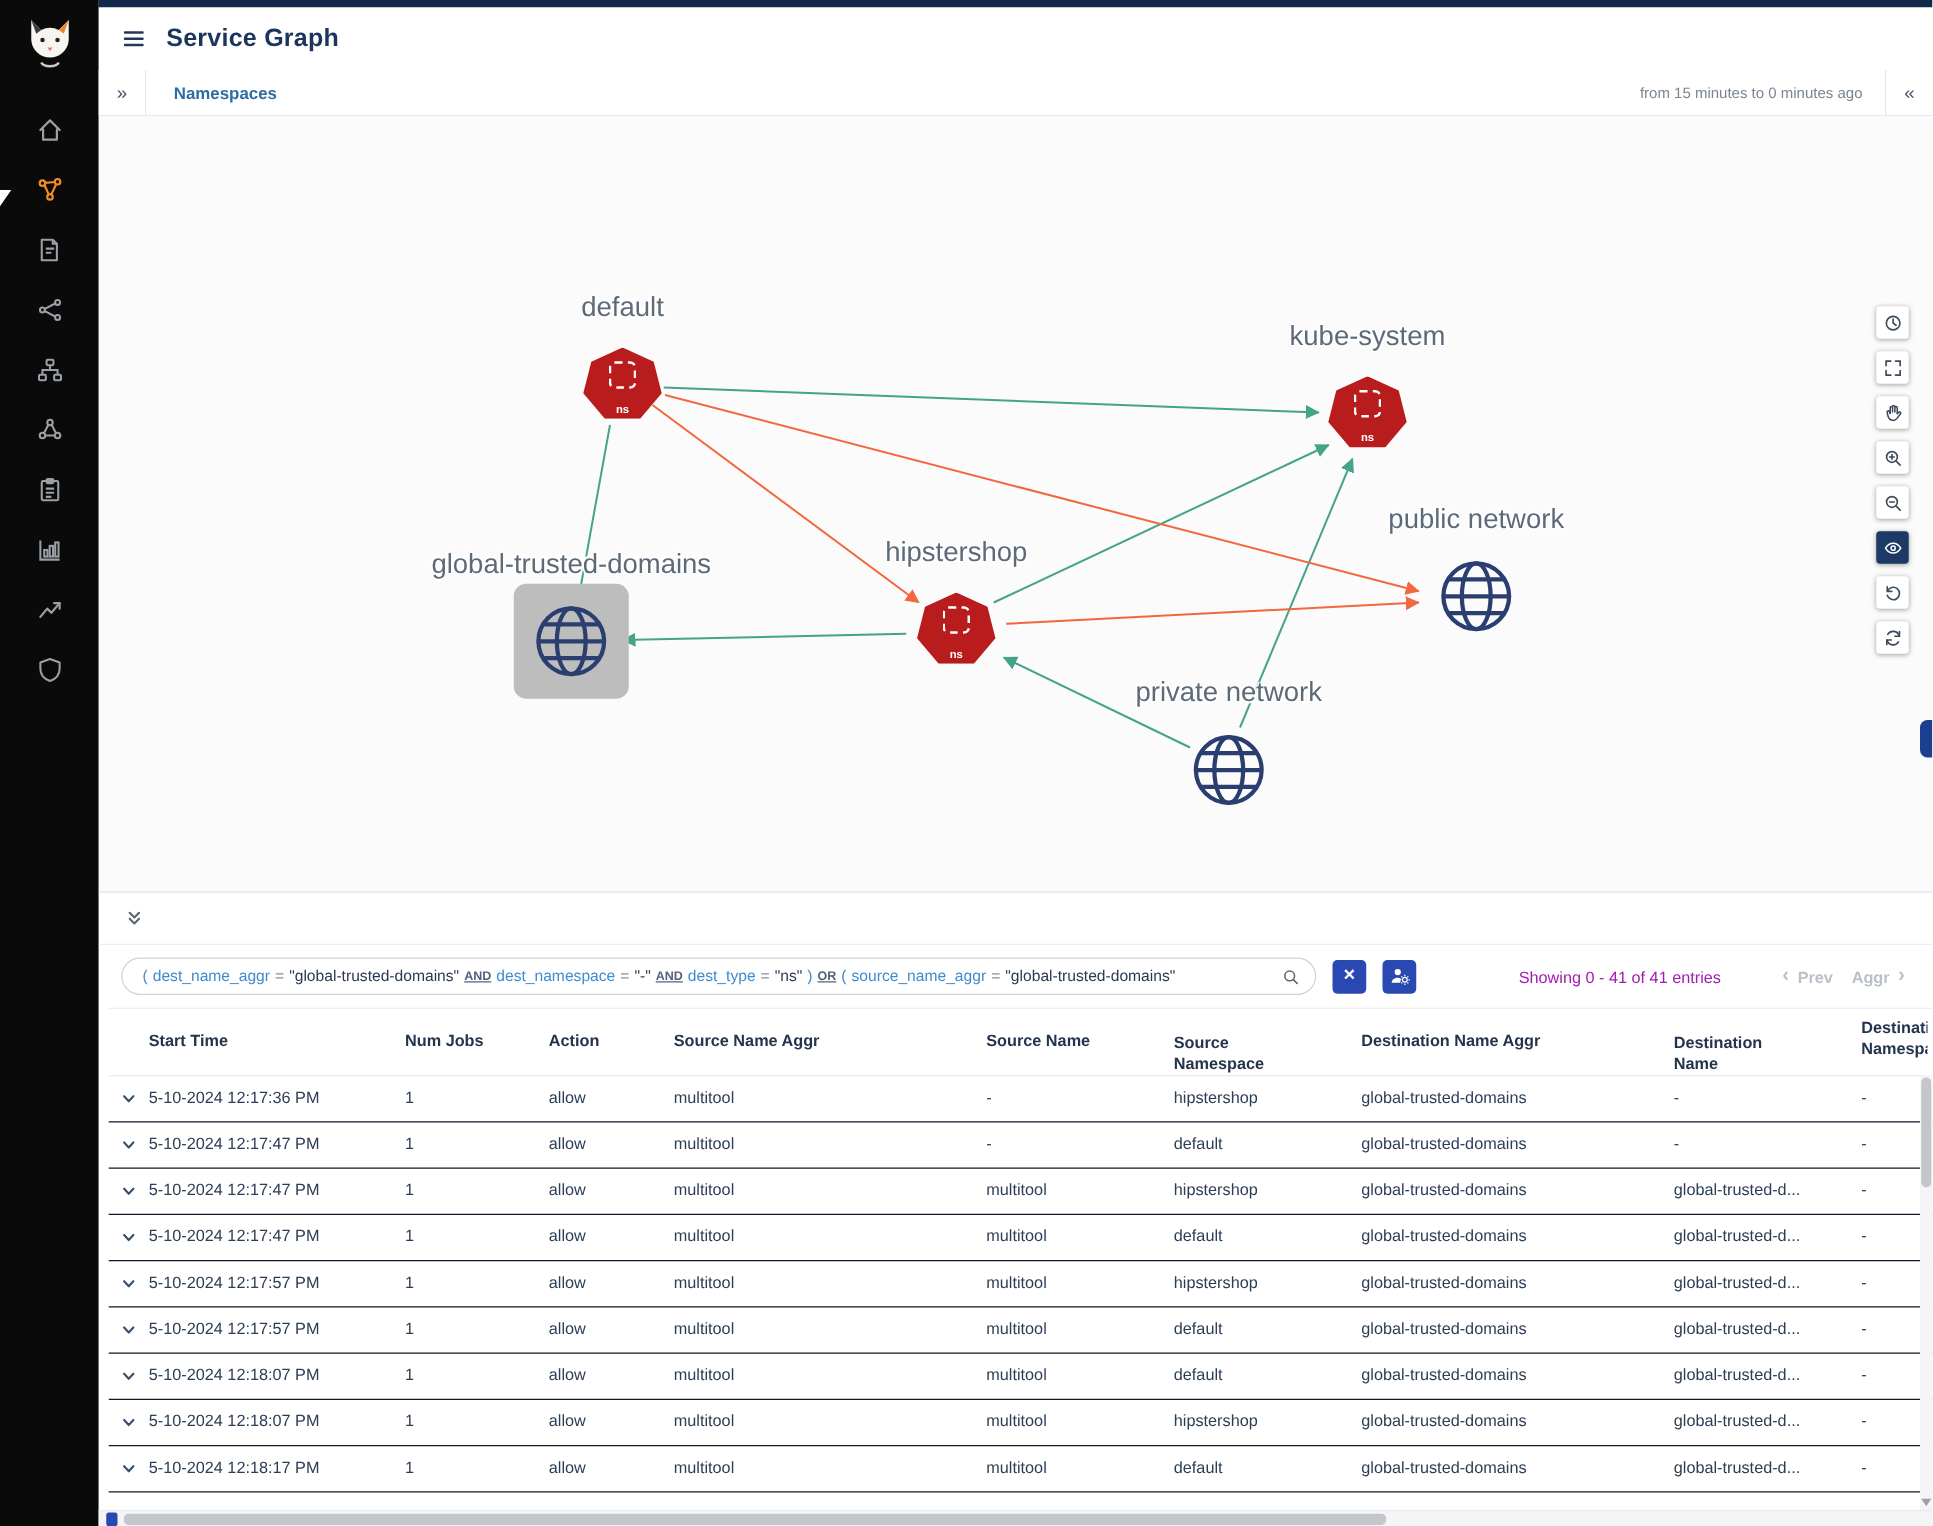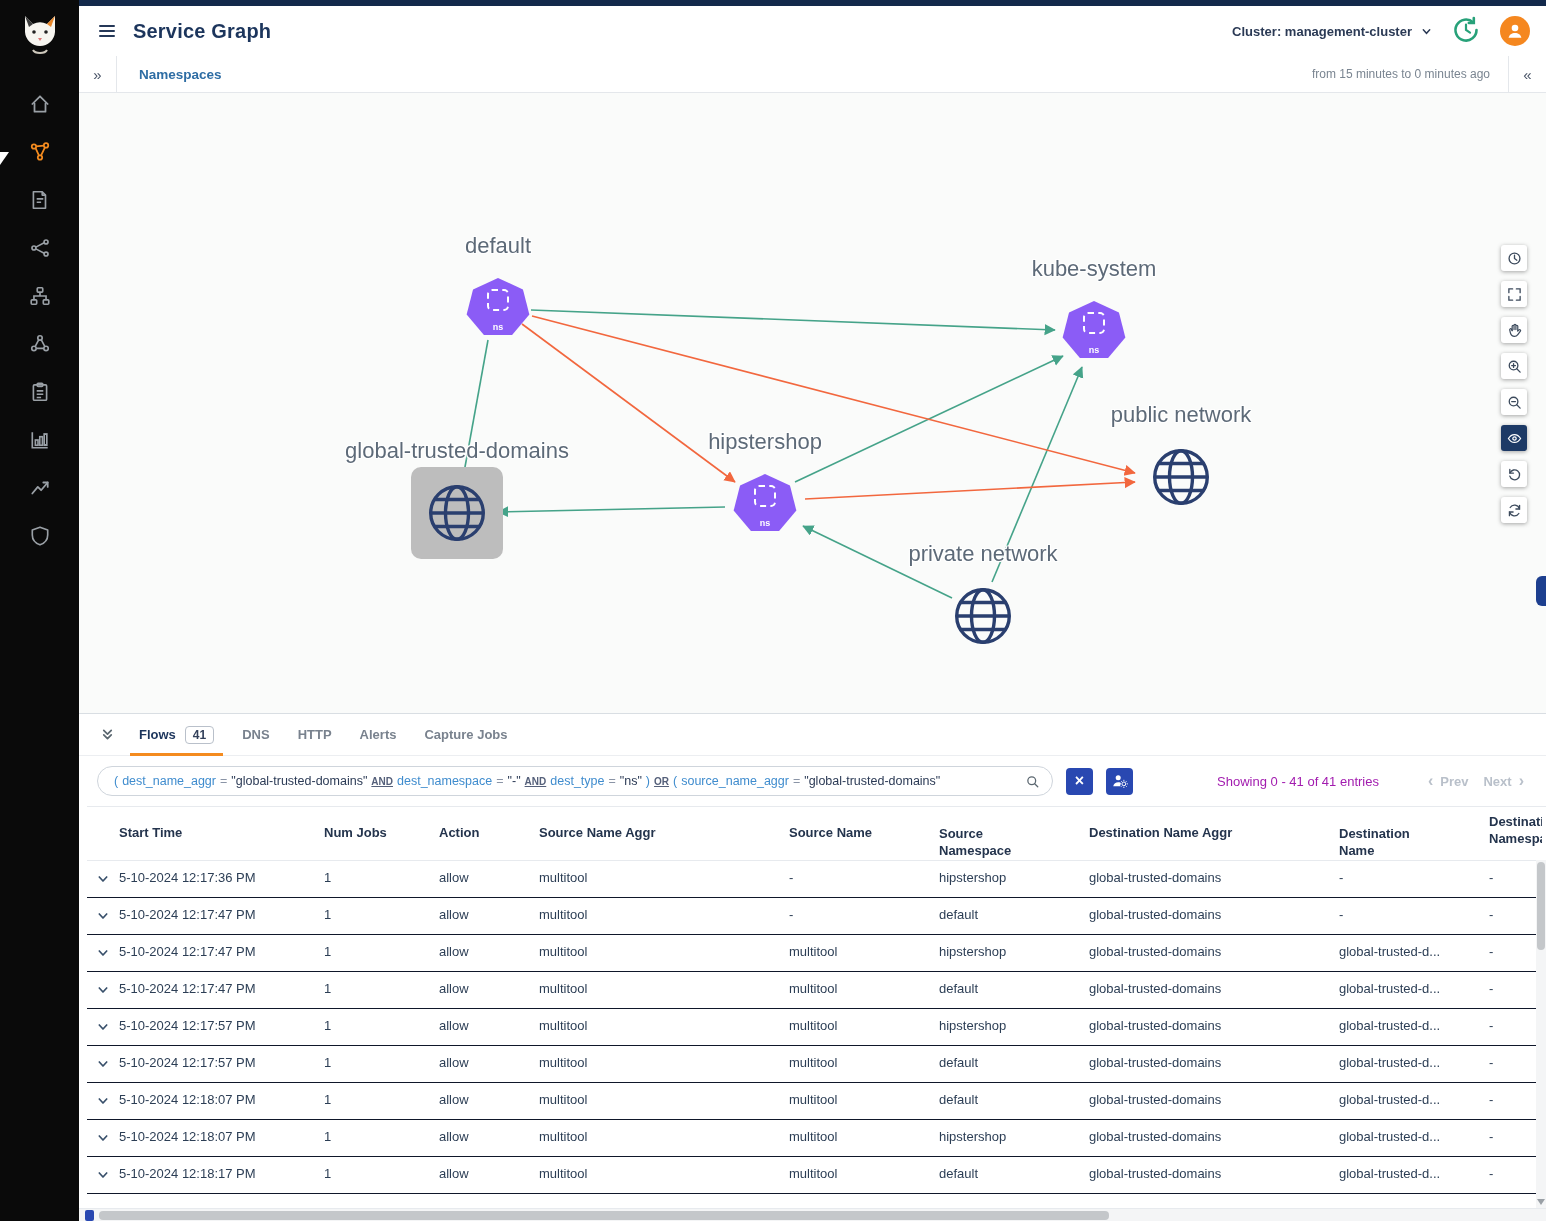--- a/index.html
+++ b/index.html
@@ -32,21 +32,21 @@
   .crumbbar{height:37px;background:#fff;border-bottom:1px solid #e4e7eb;display:flex;align-items:center;}
   .crumb-expand{width:38px;height:36px;border:none;border-right:1px solid #e4e7eb;background:#fff;color:#4a5568;font-size:15px;cursor:pointer;}
   .crumb-link{margin-left:22px;font-size:13.5px;font-weight:600;color:#2e6da4;text-decoration:none;cursor:pointer;}
   .timerange{margin-left:auto;font-size:12px;color:#7a8591;margin-right:18px;}
   .crumb-collapse{width:38px;height:36px;border:none;border-left:1px solid #e4e7eb;background:#fff;color:#4a5568;font-size:15px;cursor:pointer;}
   
   .graph-area{position:relative;height:620px;background:#fafbfa;overflow:hidden;}
   #edges-svg{position:absolute;left:0;top:0;z-index:1;}
   .sel-bg{position:absolute;width:92px;height:92px;background:#bdbdbd;border-radius:10px;z-index:2;}
   .gnode{position:absolute;z-index:3;cursor:pointer;}
-  .hept{width:64px;height:60px;background:#8b5cf6;clip-path:polygon(50% 0%,89% 19%,99% 61%,72% 95%,28% 95%,1% 61%,11% 19%);position:relative;}
+  .hept{width:64px;height:60px;background:#b91c1c;clip-path:polygon(50% 0%,89% 19%,99% 61%,72% 95%,28% 95%,1% 61%,11% 19%);position:relative;}
   .dash{position:absolute;left:50%;top:11px;transform:translateX(-50%);width:22px;height:22px;border:2px dashed #fff;border-radius:5px;}
   .nslbl{position:absolute;left:50%;bottom:6px;transform:translateX(-50%);color:#fff;font-size:9px;font-weight:700;}
   .gnode.net svg{width:60px;height:60px;display:block;}
   .gnode-label{position:absolute;z-index:4;transform:translateX(-50%);font-size:22px;color:#5d6a78;white-space:nowrap;
     text-shadow:-1px -1px 0 #fff,1px -1px 0 #fff,-1px 1px 0 #fff,1px 1px 0 #fff,0 0 4px #fff;}
   .graph-toolbar{position:absolute;right:19px;top:152px;display:flex;flex-direction:column;gap:10px;z-index:5;}
   .gtool{width:26px;height:26px;border:none;border-radius:3px;background:#fff;box-shadow:0 1px 4px rgba(0,0,0,.35);color:#3c4a5c;display:flex;align-items:center;justify-content:center;cursor:pointer;padding:0;}
   .gtool svg{width:15px;height:15px;}
   .gtool.active{background:#1d3a66;color:#fff;}
   .side-pill{position:absolute;right:0;top:483px;width:10px;height:30px;background:#1d3f8f;border-radius:6px 0 0 6px;z-index:5;cursor:pointer;}
@@ -205,41 +205,20 @@
   <div class="main">
     <div class="topstrip"></div>
 
     <header class="header">
       <button class="hamburger">
         <svg viewBox="0 0 20 20" fill="none" stroke="currentColor" stroke-width="2" stroke-linecap="round">
             <path d="M3 5h14M3 10h14M3 15h14"></path>
           </svg>
       </button>
       <h1 class="title">Service Graph</h1>
-      <div class="hdr-right">
-        <button class="cluster-sel">
-          <span>Cluster: management-cluster</span>
-          <svg viewBox="0 0 12 12" fill="none" stroke="currentColor" stroke-width="1.6" stroke-linecap="round">
-              <path d="M2.5 4.2L6 8l3.5-3.8"></path>
-            </svg>
-        </button>
-        <button class="hist-btn">
-          <svg viewBox="0 0 30 30" fill="none" stroke="#27a179" stroke-width="2.6" stroke-linecap="round">
-            <path d="M25.5 15a10.5 10.5 0 11-3.3-7.6"></path>
-            <path d="M22.8 3v5h-5"></path>
-            <path d="M15 9.5V15l4 2.6" stroke-width="2.2"></path>
-          </svg>
-        </button>
-        <button class="avatar">
-          <svg viewBox="0 0 20 20" fill="#fff">
-              <circle cx="10" cy="7" r="3.3"></circle>
-              <path d="M3.6 16.8c.6-3.5 3.3-4.9 6.4-4.9s5.8 1.4 6.4 4.9z"></path>
-            </svg>
-        </button>
-      </div>
     </header>
 
     <div class="crumbbar">
       <button class="crumb-expand"><span>»</span></button>
       <a class="crumb-link">Namespaces</a>
       <span class="timerange">from 15 minutes to 0 minutes ago</span>
       <button class="crumb-collapse"><span>«</span></button>
     </div>
 
     <div class="graph-area">
@@ -374,38 +353,20 @@
       <div class="side-pill"></div>
     </div>
 
     <div class="bottom">
       <div class="tabsrow">
         <button class="collapse-tabs">
           <svg viewBox="0 0 16 16" fill="none" stroke="currentColor" stroke-width="1.8" stroke-linecap="round" stroke-linejoin="round">
               <path d="M4 3.5l4 4 4-4M4 8.5l4 4 4-4"></path>
             </svg>
         </button>
-        <div id="tabs" style="display:flex;align-items:center;height:42px;">
-            <button class="tab active">
-              <span>Flows</span>
-              <span class="badge">41</span>
-            </button>
-            <button class="tab">
-              <span>DNS</span>
-            </button>
-            <button class="tab">
-              <span>HTTP</span>
-            </button>
-            <button class="tab">
-              <span>Alerts</span>
-            </button>
-            <button class="tab">
-              <span>Capture Jobs</span>
-            </button>
-          </div>
       </div>
 
       <div class="filterrow">
         <div class="querybox" id="querybox">
             <span class="qtok q-f">(</span>
             <span class="qtok q-f">dest_name_aggr</span>
             <span class="qtok q-o">=</span>
             <span class="qtok q-v">"global-trusted-domains"</span>
             <span class="qtok q-w">AND</span>
             <span class="qtok q-f">dest_namespace</span>
@@ -438,21 +399,21 @@
             <g stroke="#fff" stroke-width="1.1" fill="none">
               <circle cx="14.3" cy="13.2" r="2.1"></circle>
               <path d="M14.3 9.9v-1.2M14.3 17.7v-1.2M17.6 13.2h1.2M9.8 13.2h1.2M16.6 10.9l.8-.8M11.2 16.3l.8-.8M16.6 15.5l.8.8M11.2 10.1l.8.8"></path>
             </g>
           </svg>
         </button>
         <span class="showing">Showing 0 - 41 of 41 entries</span>
         <div class="pager">
           <span class="chev">‹</span>
           <span>Prev</span>
-          <span style="margin-left:8px;">Next</span>
+          <span style="margin-left:8px;">Aggr</span>
           <span class="chev">›</span>
         </div>
       </div>
 
       <div class="tablewrap">
         <div class="trow thead" id="tbl-head">
             <div class="tcell"></div>
             <div class="tcell"><span>Start Time</span></div>
             <div class="tcell"><span>Num Jobs</span></div>
             <div class="tcell"><span>Action</span></div>

